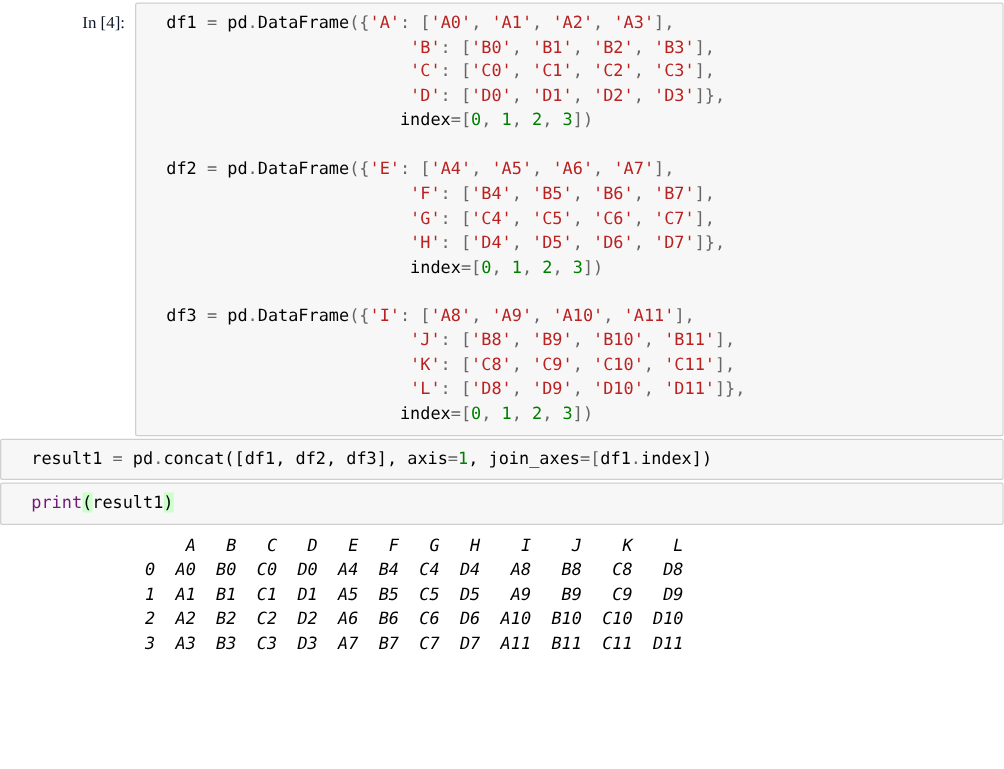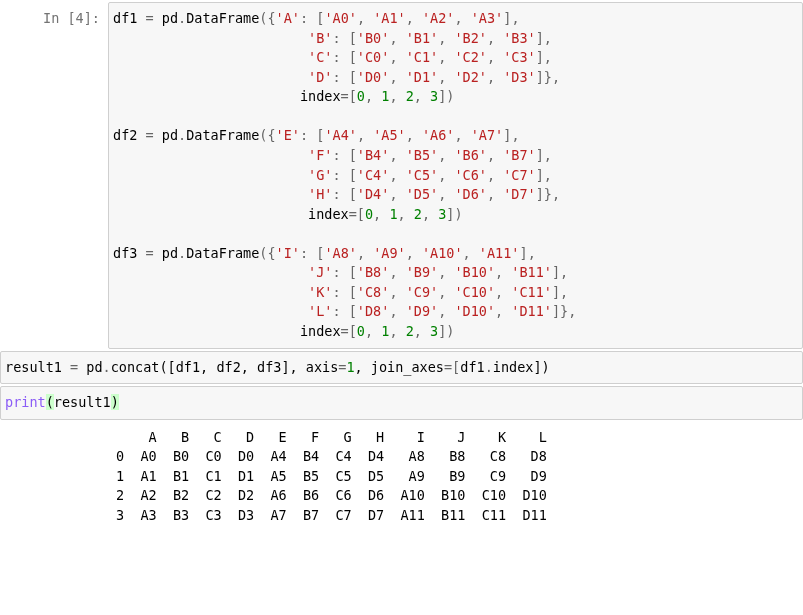--- a/index.html
+++ b/index.html
@@ -16,43 +16,44 @@
     margin: 2px 0;
   }
   .prompt {
     width: 100px;
     min-width: 100px;
     text-align: right;
     padding: 8px 8px 0 0;
     color: #303F9F;
     font-family: monospace;
   }
-  .prompt-in { color: #737373; }
+  .prompt-in { color: #0f172a; font-family: Liberation Serif, serif; }
   .input-area {
     flex: 1;
     background: #f7f7f7;
     border: 1px solid #cfcfcf;
     border-radius: 2px;
-    padding: 6px 4px;
+    padding: 6px 24px;
     margin-right: 0;
     line-height: 1.45;
   }
   .output-area {
     flex: 1;
     padding: 6px 8px;
     margin-right: 12px;
     line-height: 1.45;
     white-space: pre;
+    font-style: italic;
   }
   .code { white-space: pre; } 
   .num { color: #008000; }
   .str { color: #BA2121; }
   .ident { color: #000; }
   .op  { color: #666; }
-  .print { color: #8b5cf6; }
+  .print { color: #701a75; }
   .paren-hl { background:#ccffcc; }
 </style>
 </head>
 <body>
 
 <div class="cell">
   <div class="prompt prompt-in">In  [4]:</div>
   <div class="input-area">
     <div class="code"><span class="ident">df1 </span><span class="op">=</span><span class="ident"> pd</span><span class="op">.</span><span class="ident">DataFrame</span><span class="op">({</span><span class="str">'A'</span><span class="op">: [</span><span class="str">'A0'</span><span class="op">, </span><span class="str">'A1'</span><span class="op">, </span><span class="str">'A2'</span><span class="op">, </span><span class="str">'A3'</span><span class="op">],
 </span><span class="ident">                        </span><span class="str">'B'</span><span class="op">: [</span><span class="str">'B0'</span><span class="op">, </span><span class="str">'B1'</span><span class="op">, </span><span class="str">'B2'</span><span class="op">, </span><span class="str">'B3'</span><span class="op">],

